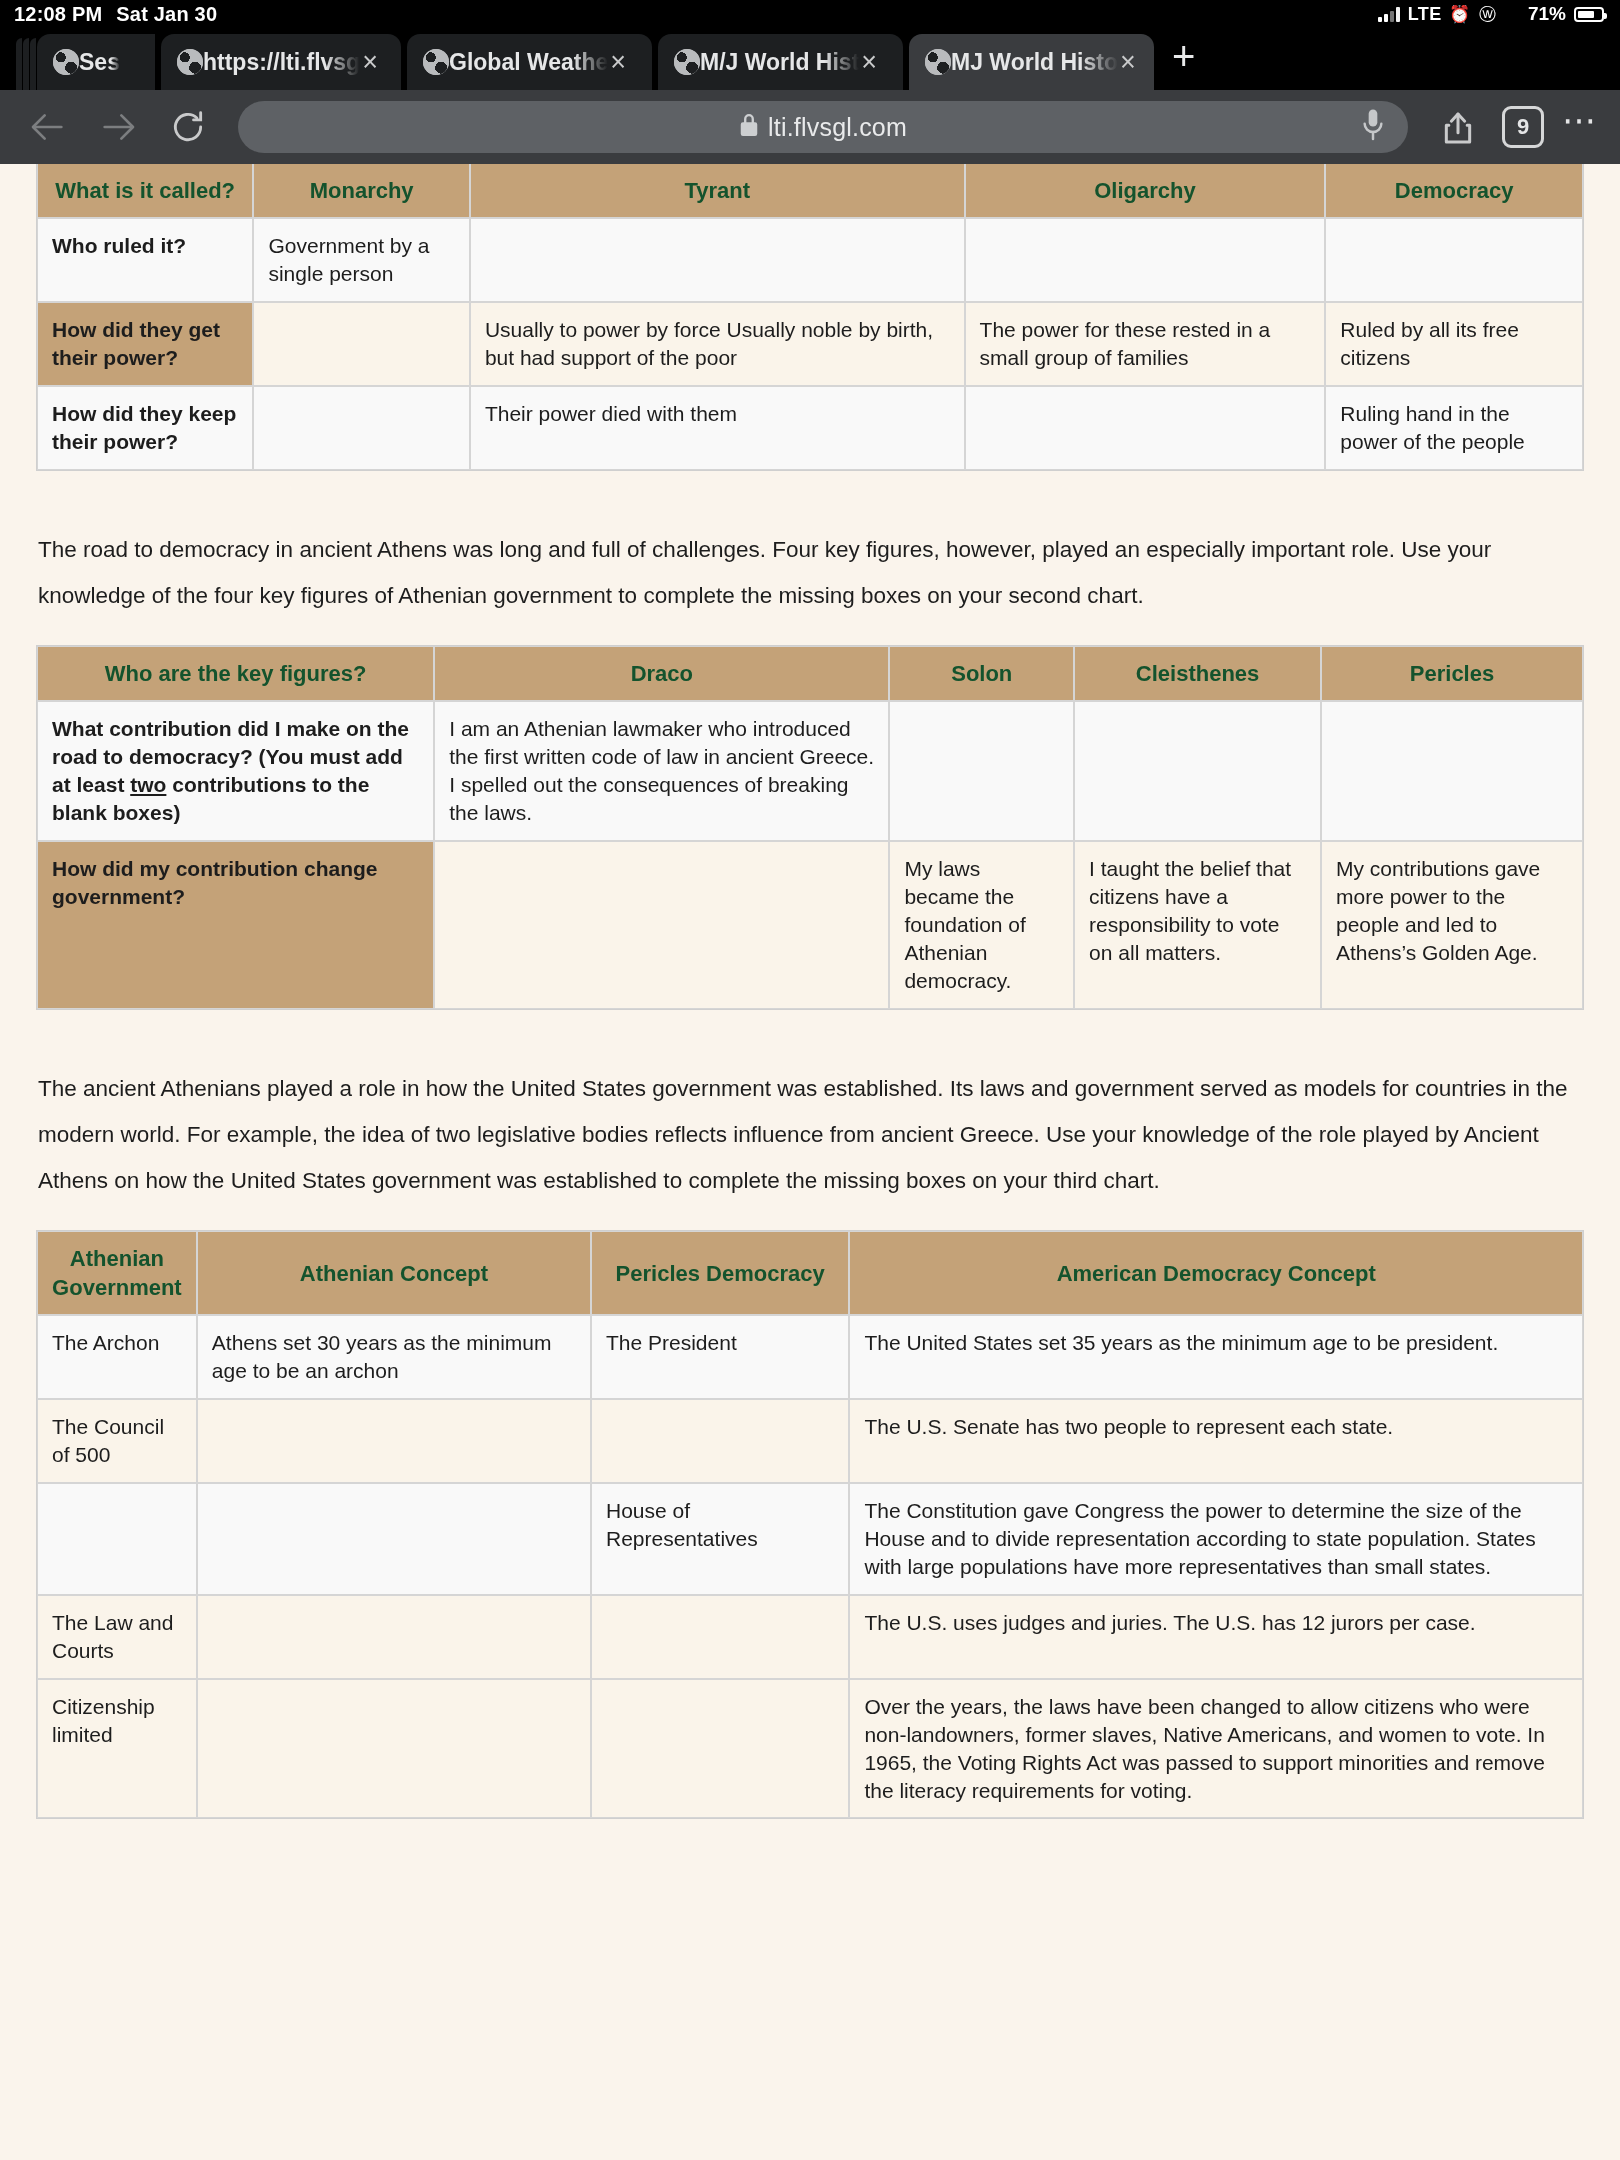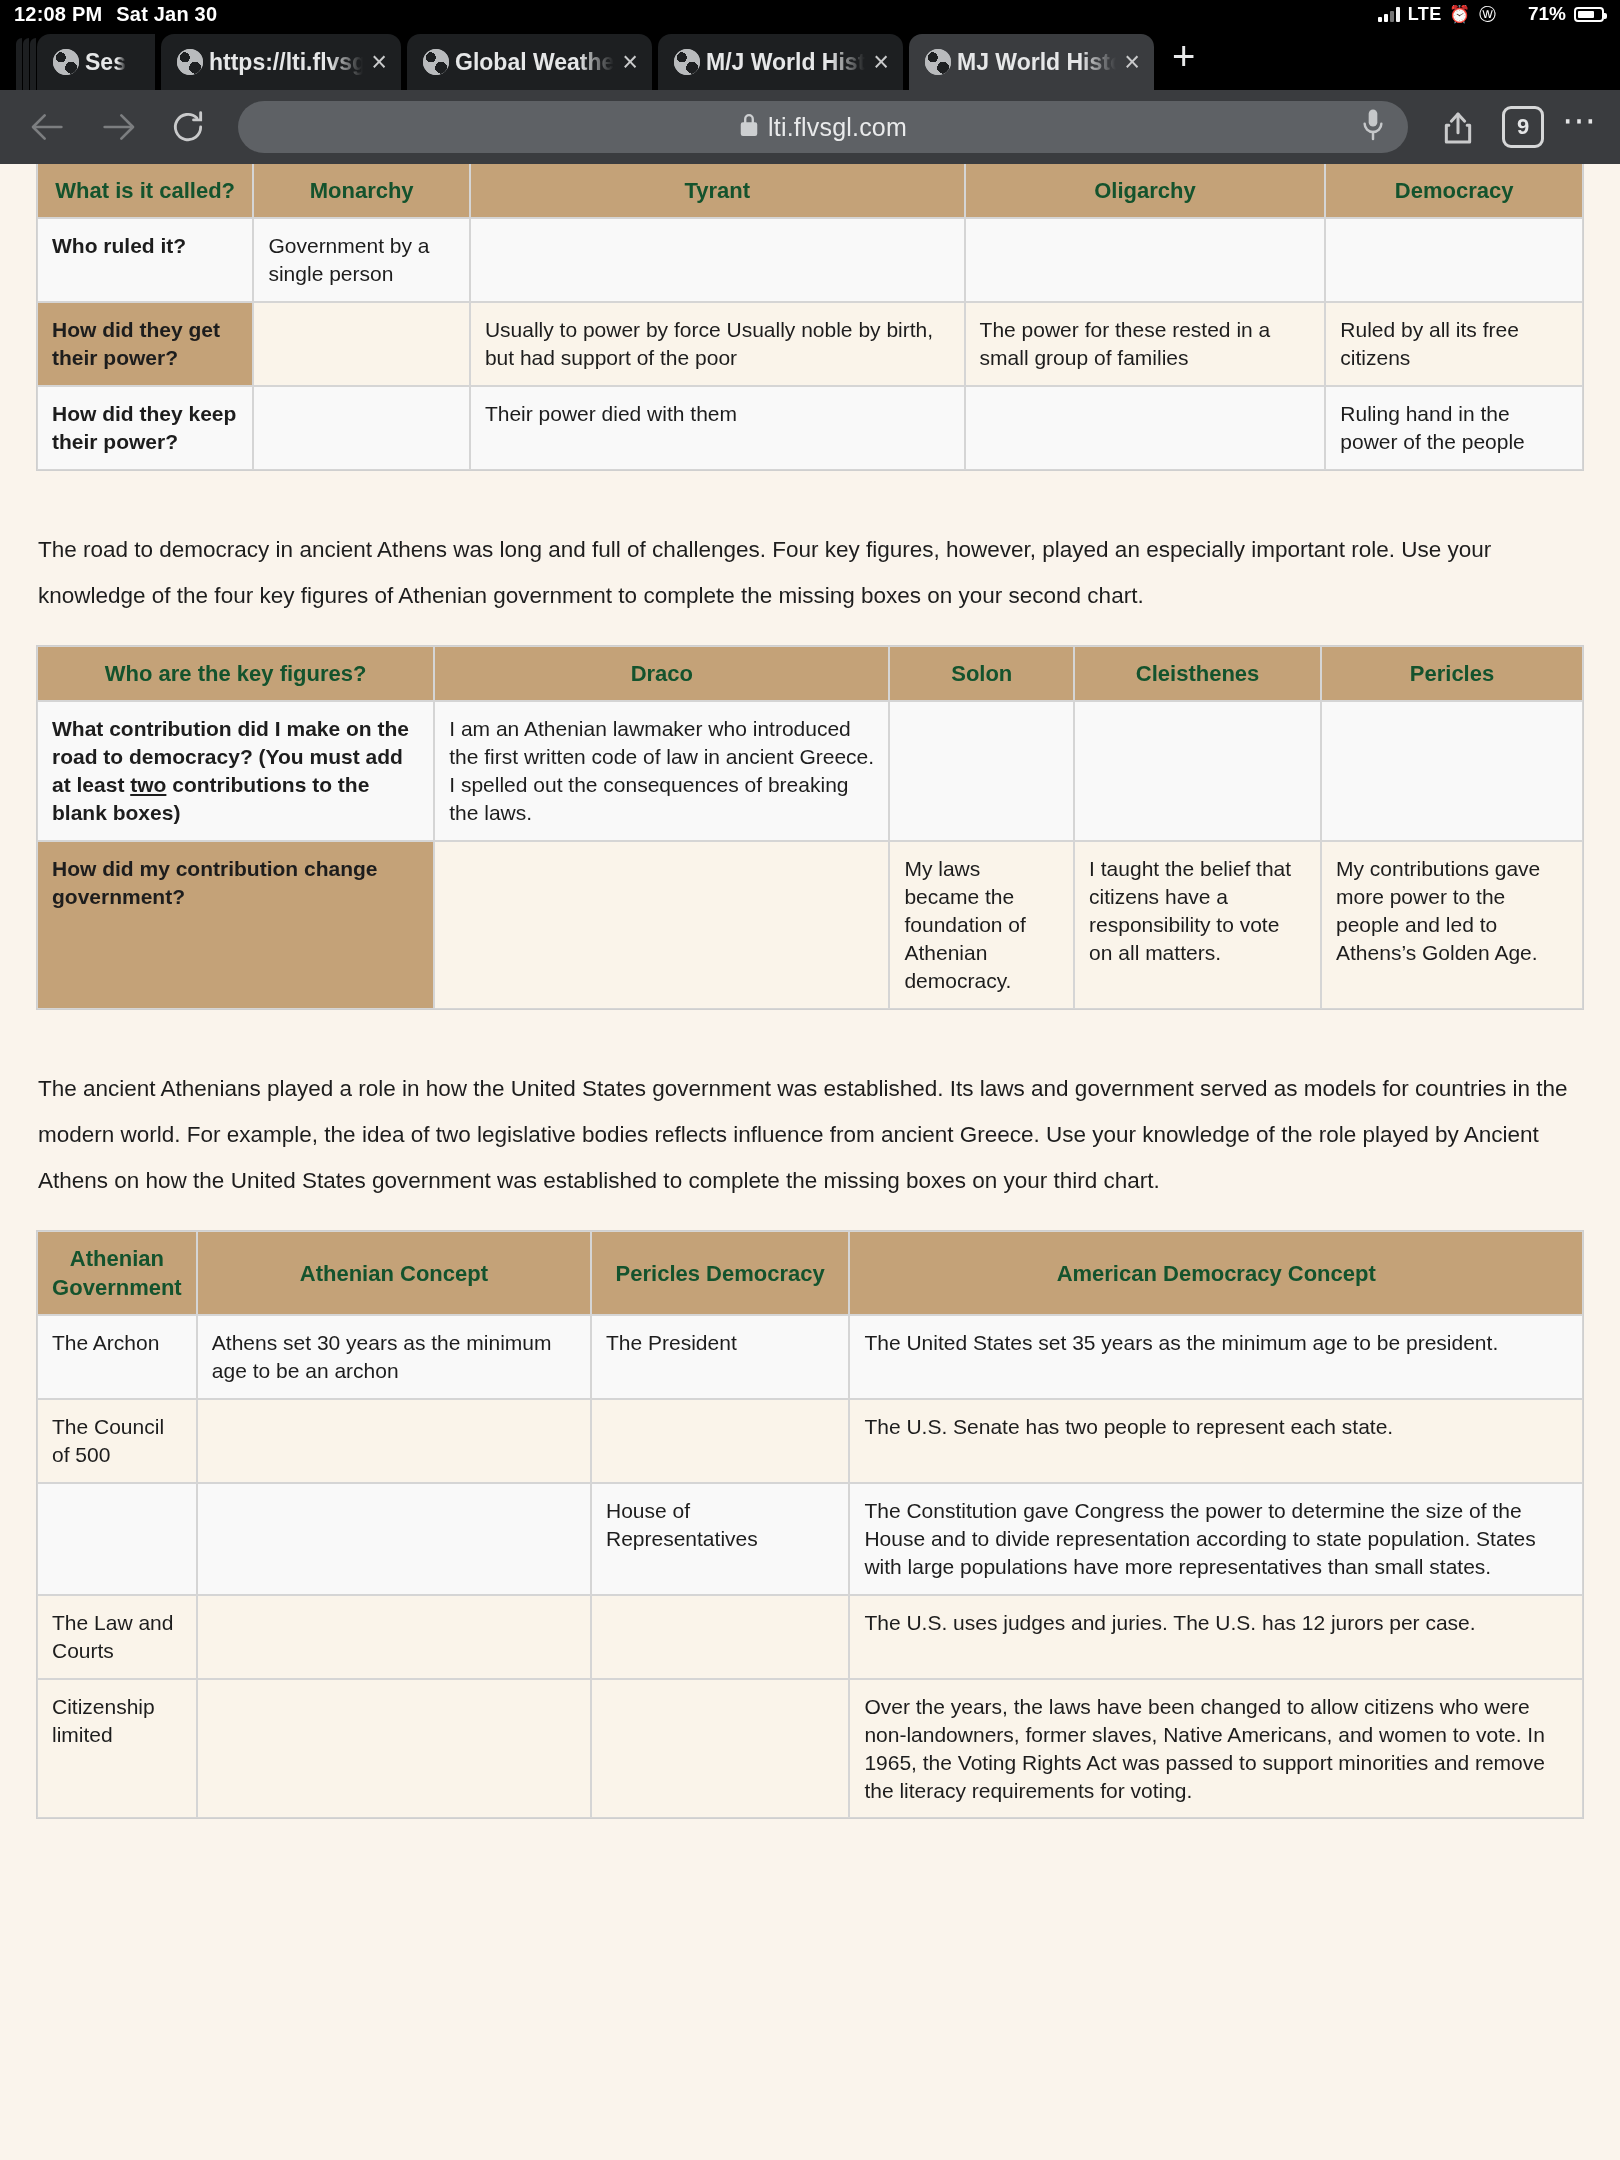--- a/index.html
+++ b/index.html
@@ -55,21 +55,21 @@
   .tab-stack { position: relative; display: flex; align-items: flex-end; }
   .tab-stack .ghost {
     width: 6px; height: 52px; background: #1d1f21;
     border-radius: 12px 0 0 0; margin-right: 1px;
   }
   .tab {
     height: 56px;
     background: #1d1f21;
     border-radius: 13px 13px 0 0;
     display: flex; align-items: center;
-    gap: 6px;
+    gap: 0;
     padding: 0 14px 0 16px;
     color: #d8d9da;
     margin-right: 6px;
     position: relative;
     overflow: hidden;
     flex-shrink: 0;
   }
   .tab.active { background: #3a3c3f; }
   .tab.partial { border-radius: 13px 0 0 0; padding-right: 0; }
   .tab-title {

